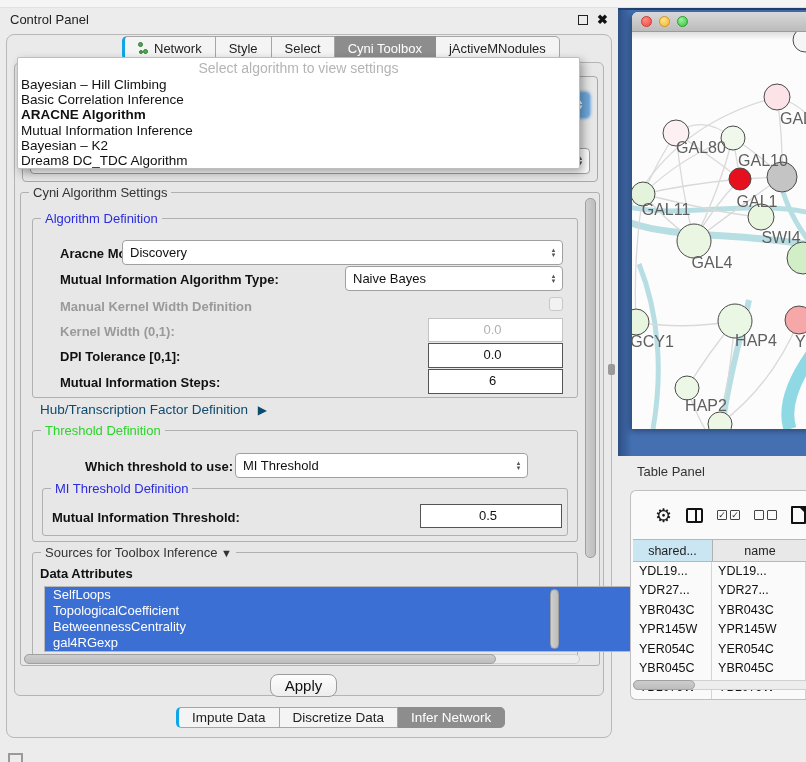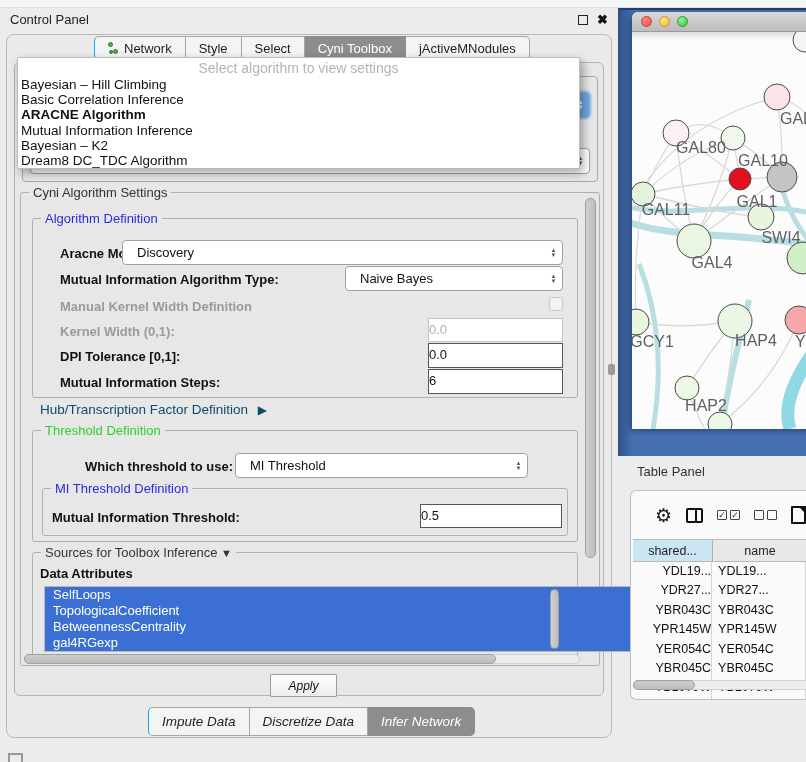--- a/index.html
+++ b/index.html
@@ -12,65 +12,65 @@
   .titlebar { left:0; top:8px; width:618px; height:23px; background:#ececec; display:flex; align-items:center; padding:0 10px; font-size:13px; color:#222; }
   .titlebar .spacer { flex:1; }
   .float-btn { width:10px; height:10px; border:1.5px solid #222; margin-right:9px; }
   .close-btn { font-size:13px; font-weight:bold; color:#111; line-height:1; }
 
   .outer-panel { left:6px; top:34px; width:606px; height:704px; background:#eaeaea; border:1px solid #b8b8b8; border-radius:8px; }
   .inner-panel { left:14px; top:62px; width:590px; height:634px; background:#e7e7e7; border:1px solid #b4b4b4; border-radius:6px; }
 
   .tabbar { left:94px; top:36px; height:24px; display:flex; }
   .tab { display:flex; align-items:center; justify-content:center; gap:5px; padding:0 13px; font-size:13px; color:#222; background:#f4f4f4; border:1px solid #a6a6a6; border-left:none; white-space:nowrap; }
-  .tab:first-child { border-left:1px solid #0ea5e9; border-radius:5px 0 0 5px; }
+  .tab:first-child { border-left:3px solid #0ea5e9; border-radius:5px 0 0 5px;margin-left:28px; }
   .tab:last-child { border-radius:0 5px 5px 0; }
   .tab.sel { background:#8d8d8d; color:#fff; border-color:#8d8d8d; }
   .net-icon { width:11px; height:12px; position:relative; }
   .net-icon i { position:absolute; border-radius:50%; background:#4caf50; border:1px solid #2e7d32; }
   .net-icon i:nth-child(1){ width:5px;height:5px;left:0;top:0;}
   .net-icon i:nth-child(2){ width:5px;height:5px;left:5px;top:7px;}
   .net-icon i:nth-child(3){ width:4px;height:4px;left:1px;top:8px;}
 
   
   .infer-group { left:22px; top:76px; width:576px; height:106px; border:1px solid #a8a8a8; border-radius:4px; }
-  .combo { background:#fff; border:1px solid #a0a0a0; border-radius:4px; display:flex; align-items:center; font-size:13px; color:#111; padding-left:14px; }
+  .combo { background:#fff; border:1px solid #a0a0a0; border-radius:4px; display:flex; align-items:center; font-size:13px; color:#111; padding-left:7px; }
   .combo .stepper { margin-left:auto; width:17px; display:flex; flex-direction:column; align-items:center; justify-content:center; color:#555; font-size:6px; line-height:5px; }
   .combo.focused .stepper { background:#6ea8dc; border-radius:4px; height:100%; color:#fff; box-shadow:0 0 3px 2px #7db4e8; }
   .combo.ghost { color:#a8a8a8; }
 
   
   .popup { left:17px; top:57px; width:563px; height:112px; background:#ffffff; border:1px solid #bdbdbd; border-radius:2px; box-shadow:3px 4px 10px rgba(0,0,0,0.35); z-index:30; }
   .popup .prompt { text-align:center; color:#b4b4b4; font-size:14px; padding-top:2px; height:19px; }
   .popup .item { font-size:13.5px; color:#111; height:15.2px; line-height:15.2px; padding-left:3px; white-space:nowrap; }
   .popup .item.bold { font-weight:bold; }
 
   
   .group { border:1px solid #b0b0b0; border-radius:3px; }
   .gtitle { position:absolute; top:-8px; left:8px; background:#e7e7e7; padding:0 4px; font-size:13px; white-space:nowrap; }
   .gtitle.blue { color:#2a2ae0; }
   .gtitle.green { color:#2bd42b; }
   .gtitle.plain { color:#333; }
 
   .lbl { font-size:13px; font-weight:bold; color:#111; white-space:nowrap; }
   .lbl.dis { color:#9a9a9a; }
-  .field { background:#fff; border:1px solid #555; font-size:13px; color:#111; text-align:left; padding:3px 6px 0 0; }
+  .field { background:#fff; border:1px solid #555; font-size:13px; color:#111; text-align:center; padding:3px 6px 0 0; }
   .field.dis { border:1px solid #c4c4c4; color:#b0b0b0; }
   .checkbox { width:14px; height:14px; border:1px solid #c8c8c8; border-radius:3px; background:#f2f2f2; }
 
   .vscroll-thumb { background:linear-gradient(to right,#cfcfcf,#bdbdbd); border:1px solid #9f9f9f; border-radius:5px; }
   .hscroll-track { background:#ededed; border:1px solid #d0d0d0; border-radius:5px; }
   .hscroll-thumb { background:linear-gradient(#cdcdcd,#bdbdbd); border:1px solid #a0a0a0; border-radius:5px; }
 
   .attr-list { background:#fff; border:1px solid #b8b8b8; }
   .attr-item { background:#3b6fd4; color:#fff; font-size:13px; height:16px; line-height:16px; padding-left:8px; white-space:nowrap; }
 
-  .btn { background:linear-gradient(#fdfdfd,#ededed); border:1px solid #9c9c9c; border-radius:1px; font-size:12px; color:#111; display:flex; align-items:center; justify-content:center;font-style:italic; }
-
-  .bottom-tabs { left:148px; top:707px; height:29px; display:flex;font-style:italic; }
+  .btn { background:linear-gradient(#fdfdfd,#ededed); border:1px solid #9c9c9c; border-radius:8px; font-size:15px; color:#111; display:flex; align-items:center; justify-content:center; }
+
+  .bottom-tabs { left:148px; top:707px; height:21px; display:flex; }
   .bottom-tabs .tab { font-size:13.5px; }
 
   .corner-icon { left:8px; top:753px; width:15px; height:14px; border:2px solid #9a9a9a; background:#ececec; }
 
   .divider-handle { left:608px; top:364px; width:7px; height:11px; background:#9a9a9a; border-radius:2px; }
 
   
   .desktop { left:618px; top:8px; width:188px; height:448px; background:linear-gradient(to right,#2f4f84 0px,#4470b2 14px); border-top:2px solid #23406e; }
   .netwin { left:632px; top:12px; width:180px; height:417px; border-radius:6px 0 0 0; box-shadow:-2px 2px 6px rgba(0,0,0,0.35); background:#fcfcfc; overflow:hidden; }
   .netwin-titlebar { height:20px; background:linear-gradient(#d8d8d8,#bcbcbc); border-bottom:1px solid #9b9b9b; display:flex; align-items:center; padding-left:9px; gap:7px; }
@@ -91,21 +91,21 @@
   .cbx { width:10px; height:10px; border:1.5px solid #444; border-radius:1px; font-size:9px; line-height:9px; color:#333; text-align:center; }
   .doc-icon { width:15px; height:18px; border:2px solid #111; border-radius:1px; position:relative; background:#fafafa; }
   .doc-icon::after { content:""; position:absolute; right:-2px; top:-2px; border:4px solid #111; border-left-color:transparent; border-bottom-color:transparent; }
 
   .tp-table { position:absolute; left:2px; top:48px; width:180px; }
   .tp-hrow { display:flex; height:23px; border-top:1px solid #b8b8b8; border-bottom:1px solid #b8b8b8; }
   .tp-hcell { font-size:12.5px; color:#222; display:flex; align-items:center; justify-content:center; border-right:1px solid #b0b0b0; background:#e8e8e8; overflow:hidden; }
   .tp-hcell.bluebg { background:#c9e6f2; }
   .tp-row { display:flex; height:19.4px; }
   .tp-cell { font-size:12.5px; color:#111; padding:2px 0 0 6px; border-right:1px solid #d4d4d4; white-space:nowrap; overflow:hidden; }
-  .c1 { width:80px;text-align:right; } .c2 { width:95px; } .c3 { width:22px; flex:1; }
+  .c1 { width:80px; } .c2 { width:95px; } .c3 { width:22px; flex:1; }
 </style>
 </head>
 <body>
 
 <div id="screen">
 
   <div class="abs topstrip"></div>
 
   <div class="abs titlebar">
     <span>Control Panel</span>

